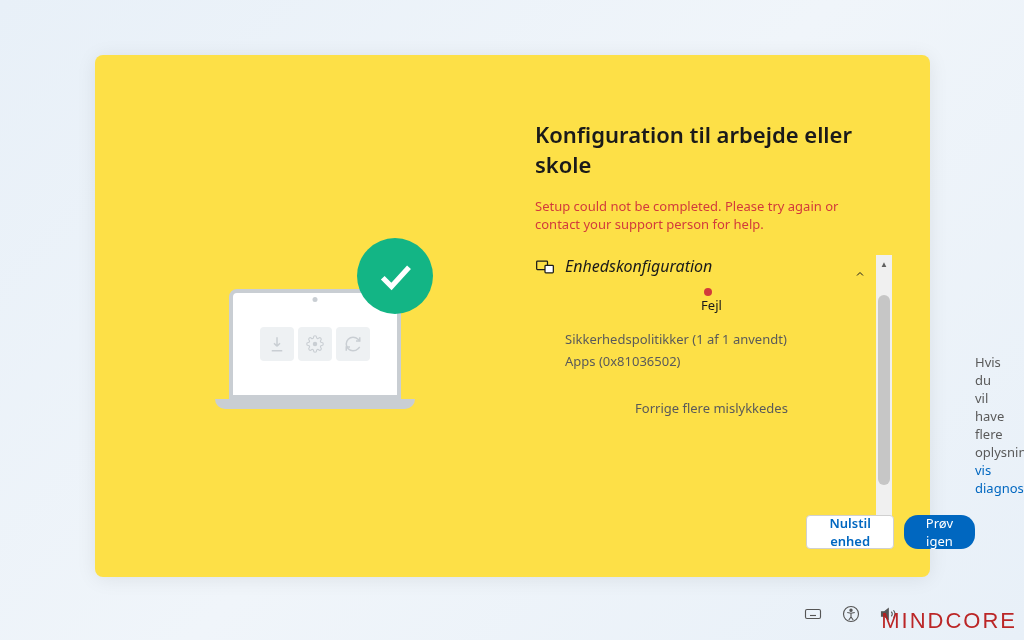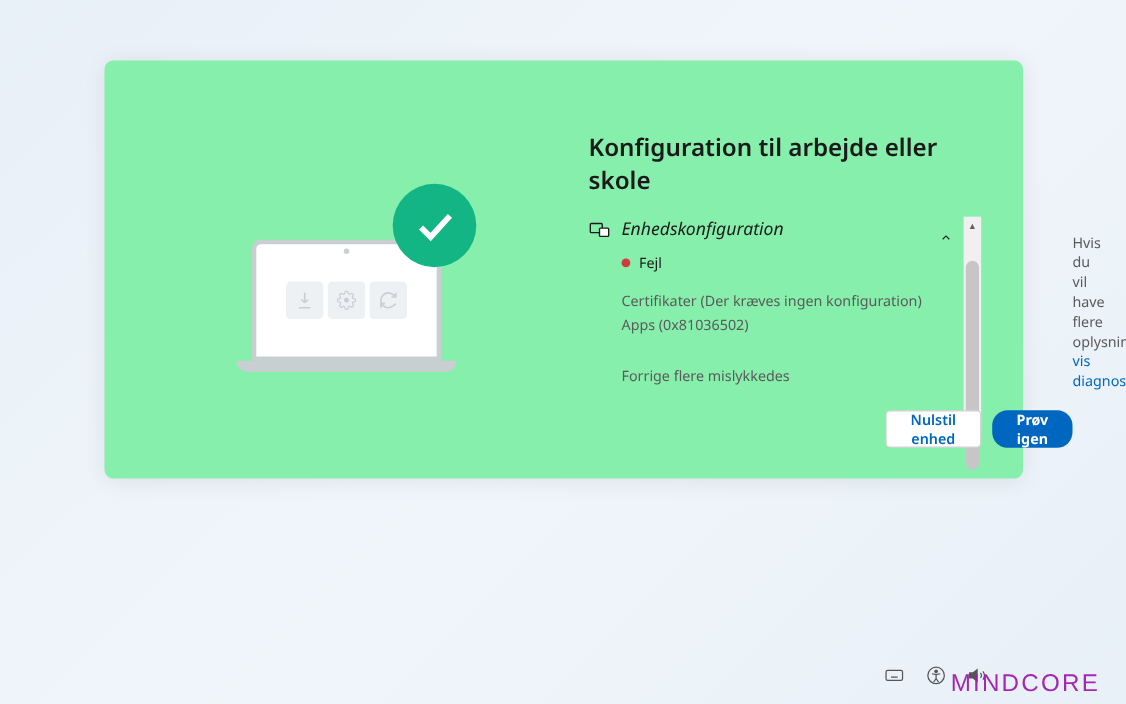--- a/index.html
+++ b/index.html
@@ -15,22 +15,22 @@
       font-family: "Segoe UI", system-ui, -apple-system, sans-serif;
       overflow: hidden;
       position: relative;
     }
 
     .card {
       position: absolute;
       left: 95px;
       top: 55px;
       width: 835px;
-      height: 380px;
-      background: #86efac;
+      height: 522px;
+      background: #fde047;
       border-radius: 8px;
       box-shadow: 0 2px 20px rgba(0,0,0,0.08);
       display: flex;
     }
 
     .left-panel {
       width: 440px;
       display: flex;
       align-items: center;
       justify-content: center;
@@ -166,20 +166,21 @@
       color: #1a1a1a;
     }
 
     .status-row {
       display: flex;
       align-items: center;
       margin-left: 30px;
       margin-top: 6px;
       font-size: 13px;
       color: #1a1a1a;
+      flex-direction: column;
     }
 
     .status-dot {
       width: 8px;
       height: 8px;
       background: #d23b3b;
       border-radius: 50%;
       margin-right: 8px;
     }
 
@@ -262,40 +263,40 @@
     .btn-secondary {
       background: #ffffff;
       border: 1px solid #d0d0d0;
       color: #0067c0;
       font-weight: 600;
     }
 
     .btn-primary {
       background: #0067c0;
       color: #ffffff;
-      font-weight: 700;
+      font-weight: 400;
       border-radius: 14px;
     }
 
     .taskbar-icons {
       position: absolute;
       bottom: 12px;
       right: 126px;
       display: flex;
       gap: 20px;
       color: #555;
     }
 
     .watermark {
       position: absolute;
       bottom: 6px;
-      right: 24px;
+      right: 7px;
       font-size: 22px;
       font-weight: 300;
-      color: #a21caf;
+      color: #b91c1c;
       letter-spacing: 2px;
       font-family: sans-serif;
       opacity: 0.95;
     }
   </style>
 </head>
 <body>
 
 <div class="card">
   <div class="left-panel">
@@ -326,20 +327,21 @@
       <div class="check-badge">
         <svg width="42" height="42" viewBox="0 0 24 24" fill="none" stroke="#ffffff" stroke-width="3">
             <polyline points="5 13 10 18 20 7"></polyline>
           </svg>
       </div>
     </div>
   </div>
 
   <div class="right-panel">
     <h1 class="page-title">Konfiguration til arbejde eller skole</h1>
+    <div class="error-msg">Setup could not be completed. Please try again or contact your support person for help.</div>
 
     <div class="scroll-area">
 
       <div class="section">
         <div class="section-header">
           <div class="section-icon">
             <svg width="20" height="20" viewBox="0 0 24 24" fill="none" stroke="currentColor" stroke-width="1.5">
                 <rect x="2" y="5" width="13" height="10" rx="1"></rect>
                 <rect x="12" y="10" width="10" height="9" rx="1" fill="#fff"></rect>
               </svg>
@@ -349,21 +351,21 @@
             <svg width="12" height="12" viewBox="0 0 24 24" fill="none" stroke="currentColor" stroke-width="2">
                 <polyline points="18 15 12 9 6 15"></polyline>
               </svg>
           </span>
         </div>
         <div class="status-row">
           <div class="status-dot"></div>
           <span>Fejl</span>
         </div>
         <div class="detail-list">
-          <div class="detail-item">Certifikater (Der kræves ingen konfiguration)</div>
+          <div class="detail-item">Sikkerhedspolitikker (1 af 1 anvendt)</div>
           <div class="detail-item">Apps (0x81036502)</div>
         </div>
       </div>
 
       <div class="section">
         <div class="status-row" style="margin-top:4px;">
           <span style="color:#5a5a5a;">Forrige flere mislykkedes</span>
         </div>
       </div>
 

